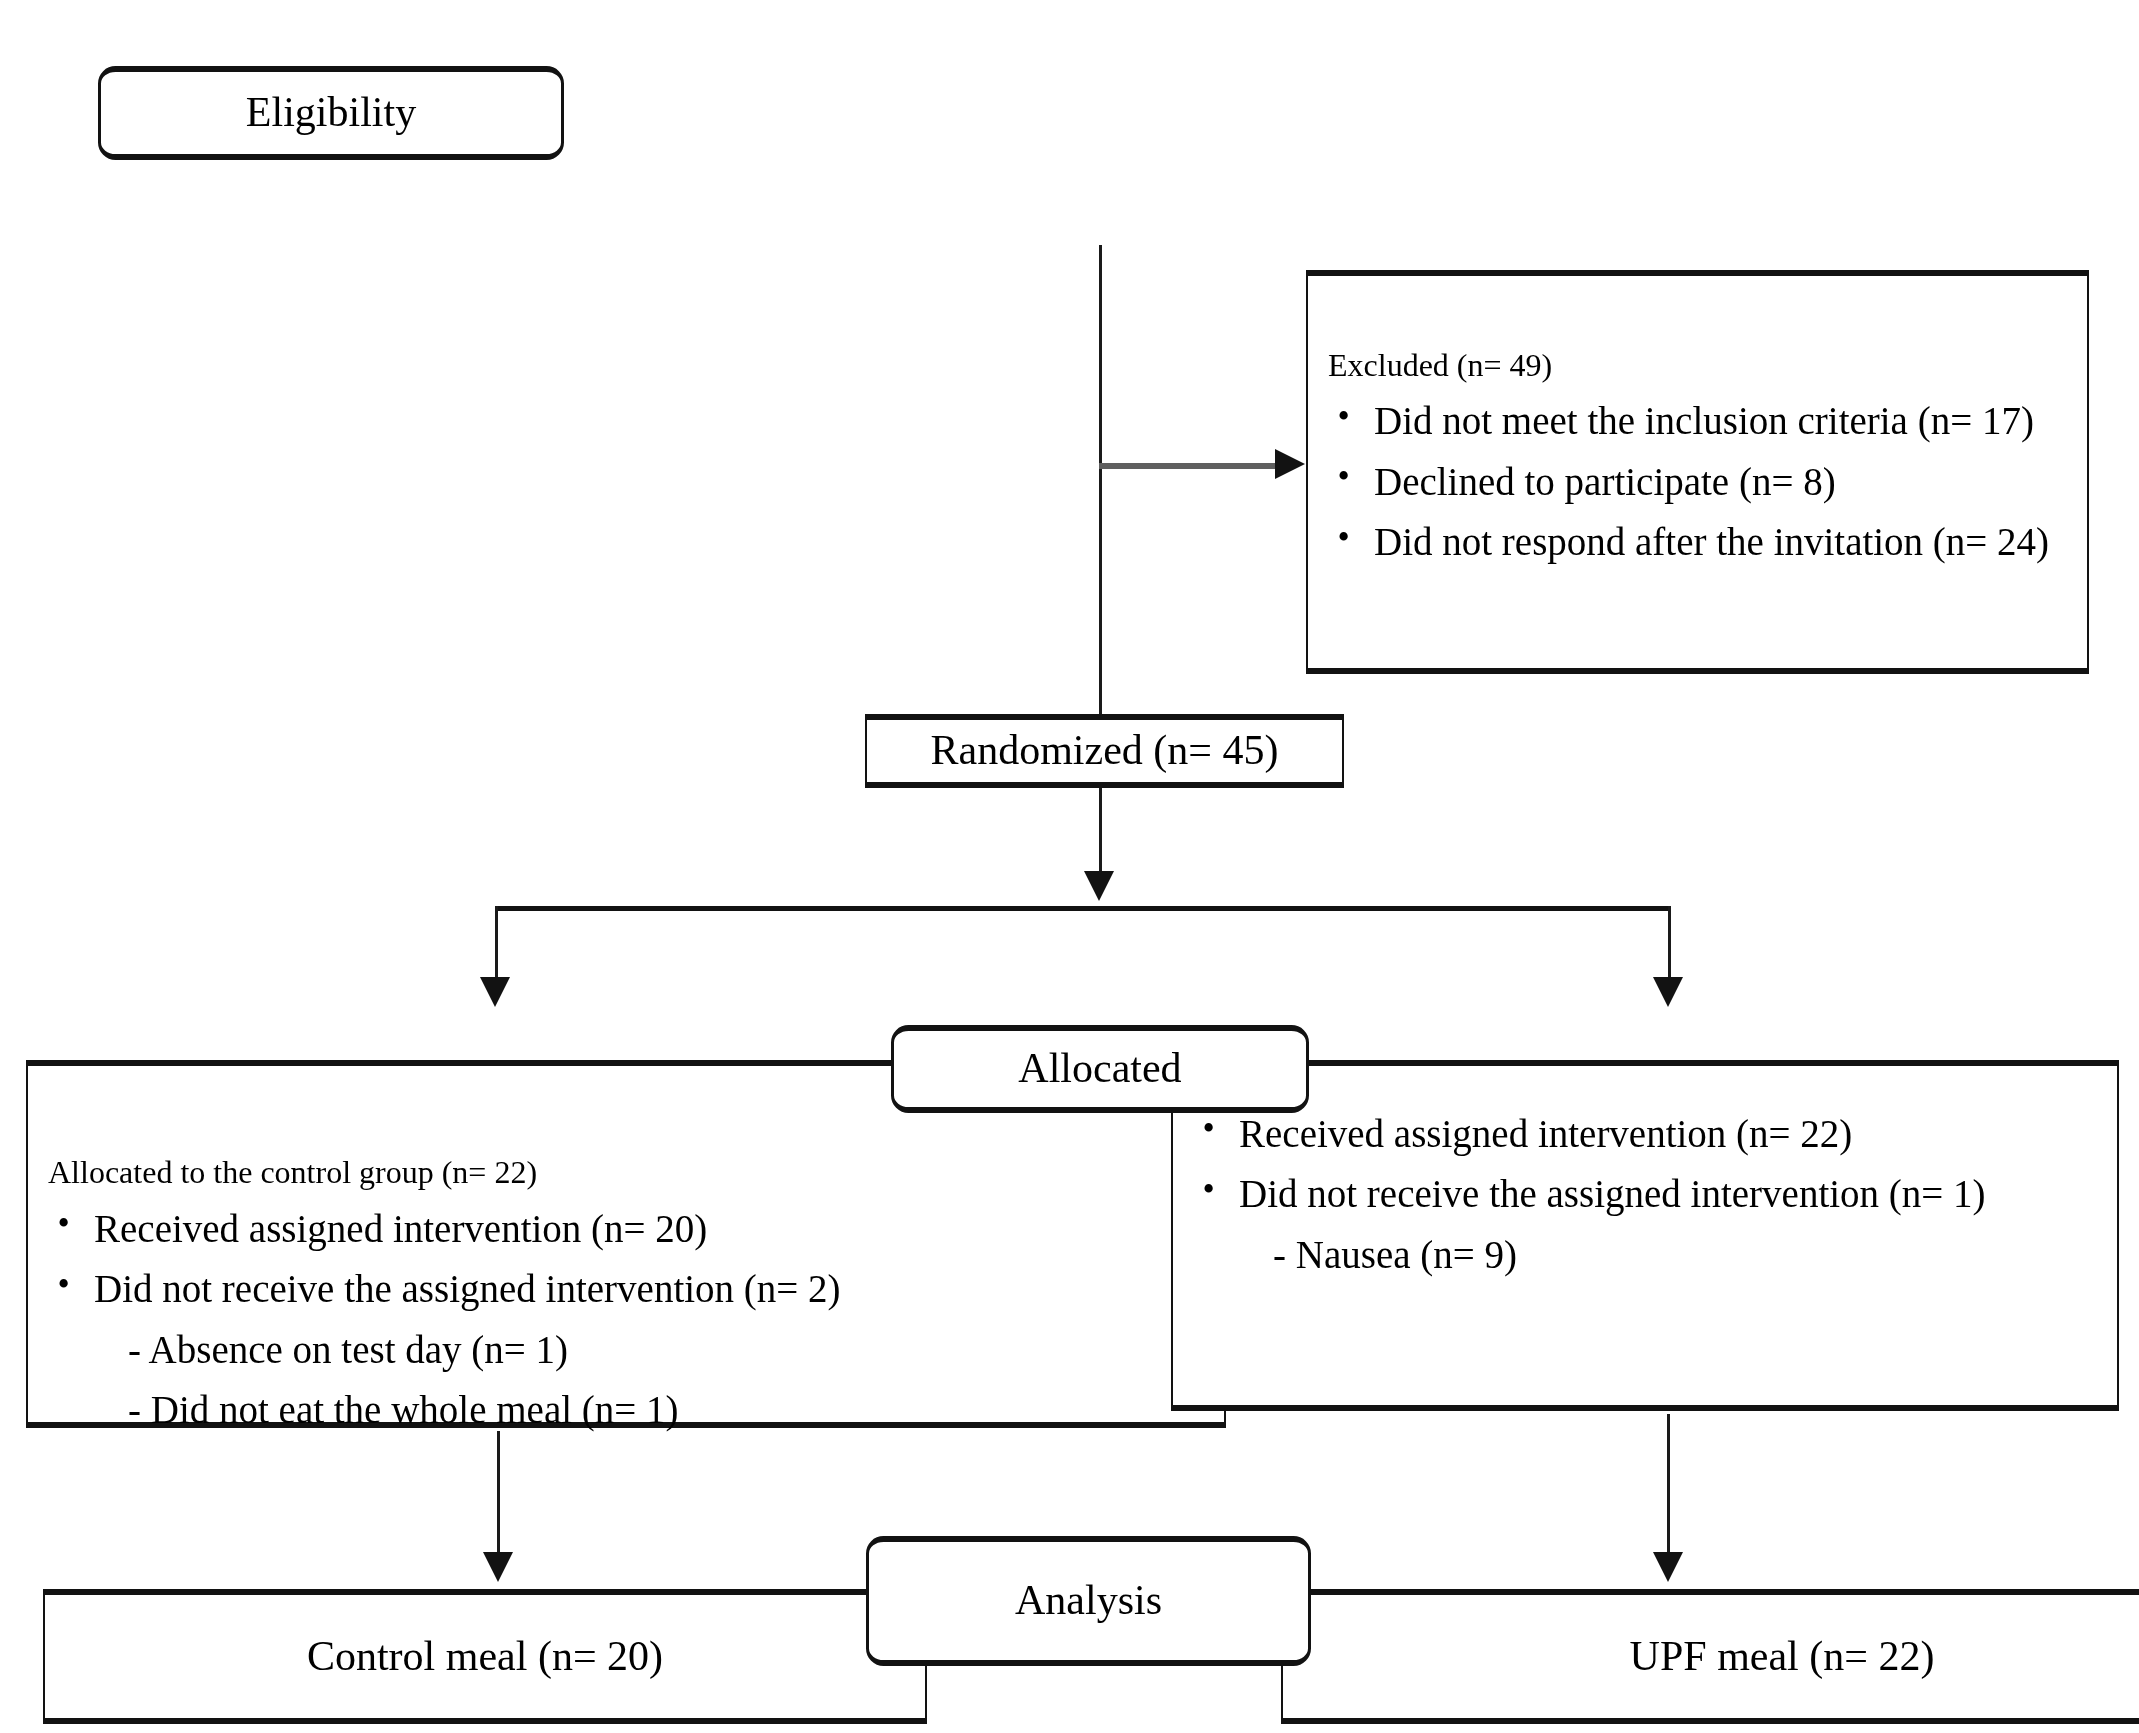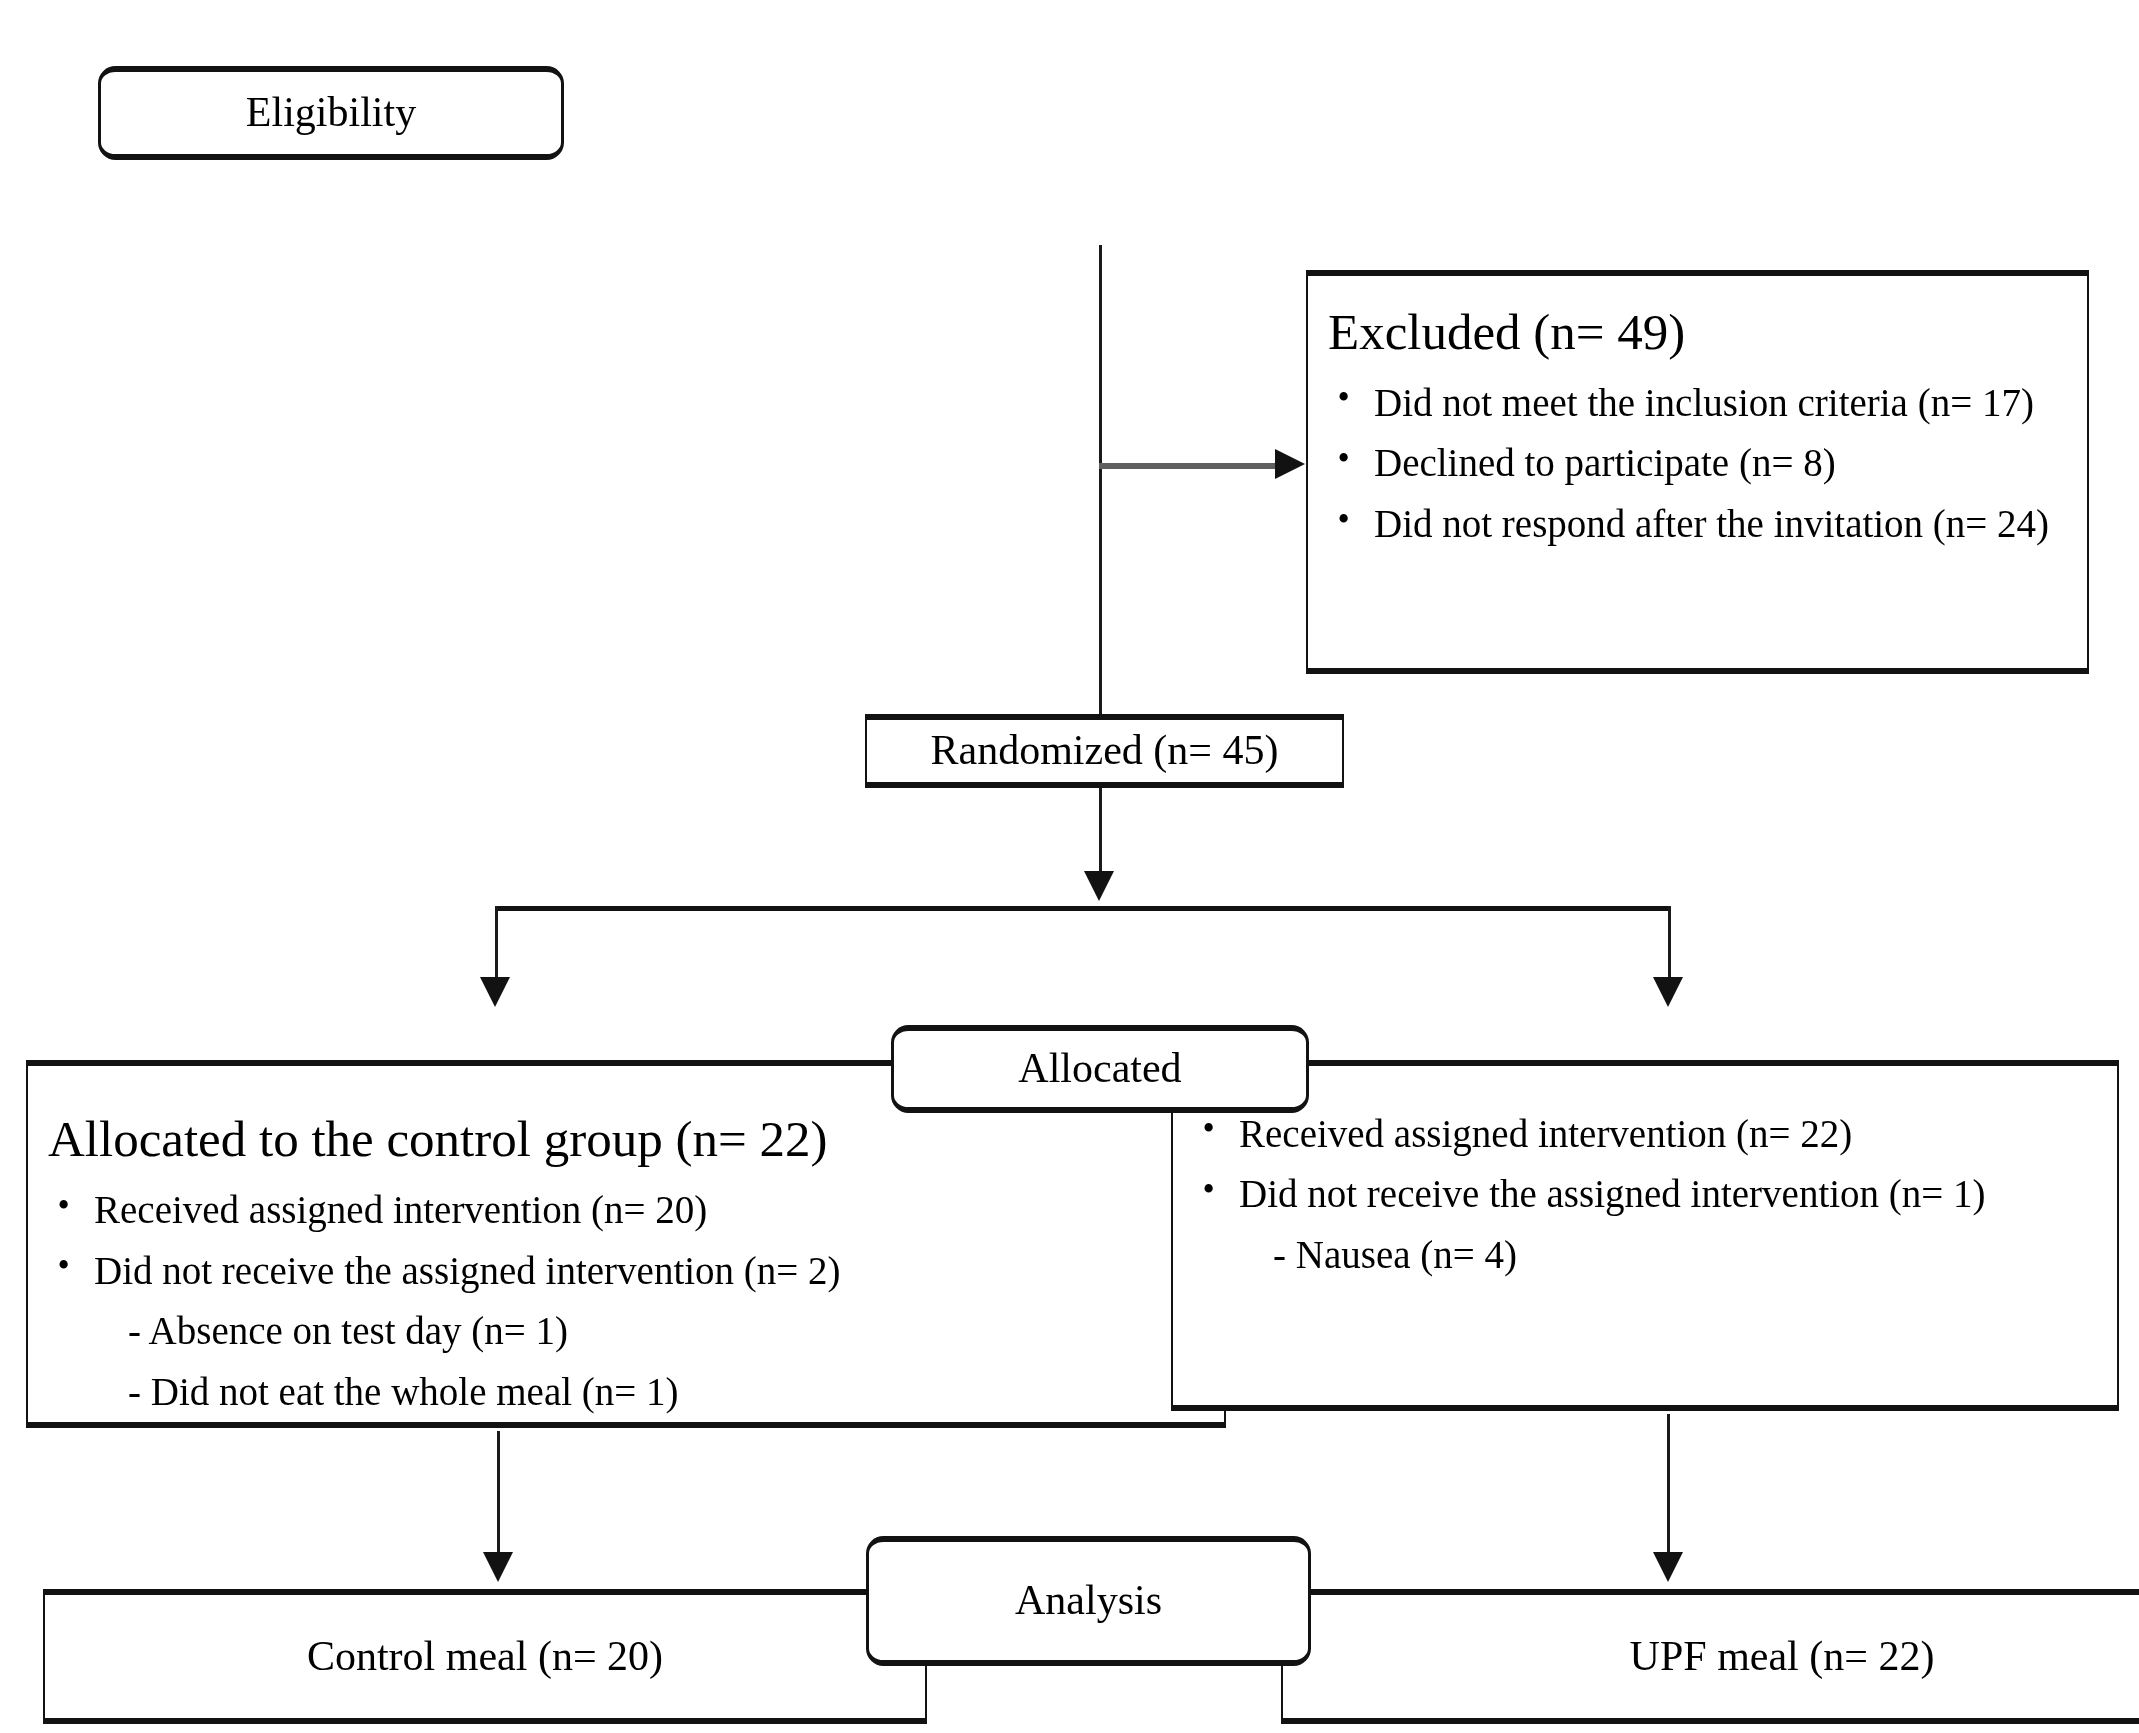--- a/index.html
+++ b/index.html
@@ -79,23 +79,24 @@
     margin: 0;
     padding: 0 0 0 80px;
     list-style: none;
   }
   .subitems > li {
     font-size: 39px;
     line-height: 1.55;
     white-space: nowrap;
   }
   .headline {
-    font-size: 51px;
+    font-size: 32px;
     line-height: 1.5;
     white-space: nowrap;
+    margin-top: 47px;
   }
   
   .vline {
     position: absolute;
     background: #1a1a1a;
     width: 2.7px;
     z-index: 2;
   }
   .hbar {
     position: absolute;
@@ -179,21 +180,21 @@
       <li>- Did not eat the whole meal (n= 1)</li>
     </ul>
   </div>
 
   <div class="box thick-edge box-left" style="left:1171px; top:1060px; width:948px; height:351px; padding-top:35px;">
     <ul class="bullets">
       <li>Received assigned intervention (n= 22)</li>
       <li>Did not receive the assigned intervention (n= 1)</li>
     </ul>
     <ul class="subitems">
-      <li>- Nausea (n= 4)</li>
+      <li>- Nausea (n= 9)</li>
     </ul>
   </div>
 
   <div class="vline" style="left:497px; top:1431px; height:135px;"></div>
   <div class="arrow-down" style="left:483px; top:1552px;"></div>
 
   <div class="vline" style="left:1667px; top:1414px; height:152px;"></div>
   <div class="arrow-down" style="left:1653px; top:1552px;"></div>
 
   <div class="box rounded box-center" style="left:866px; top:1504px; width:445px; height:130px;">

